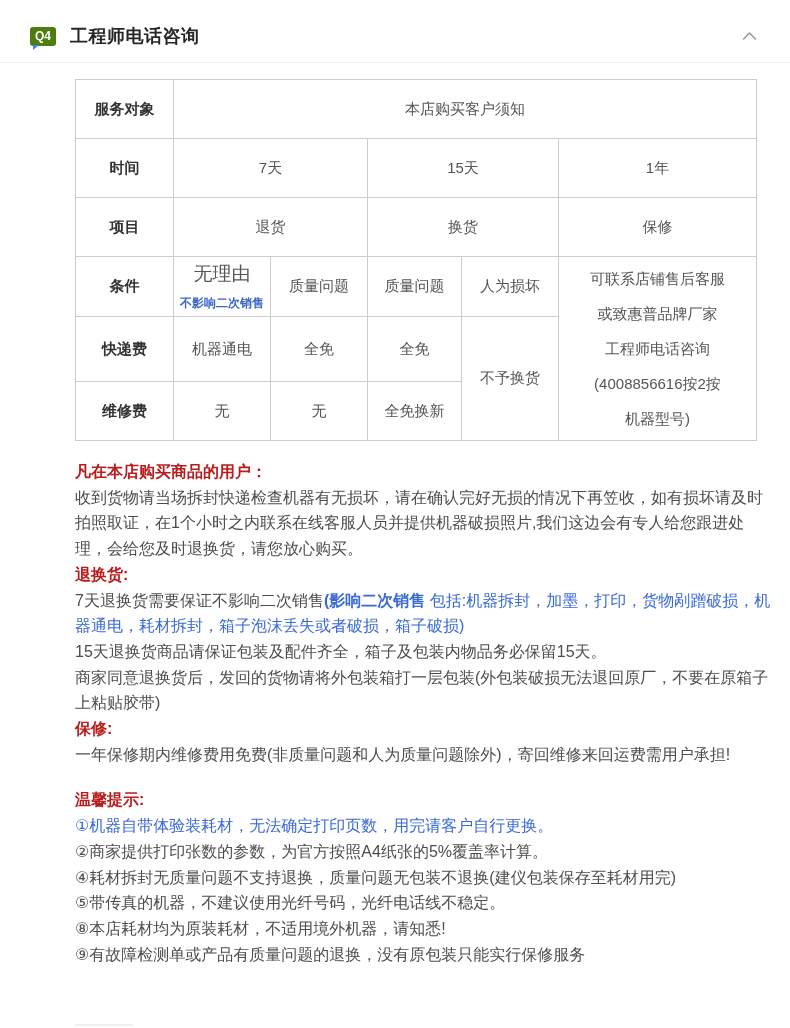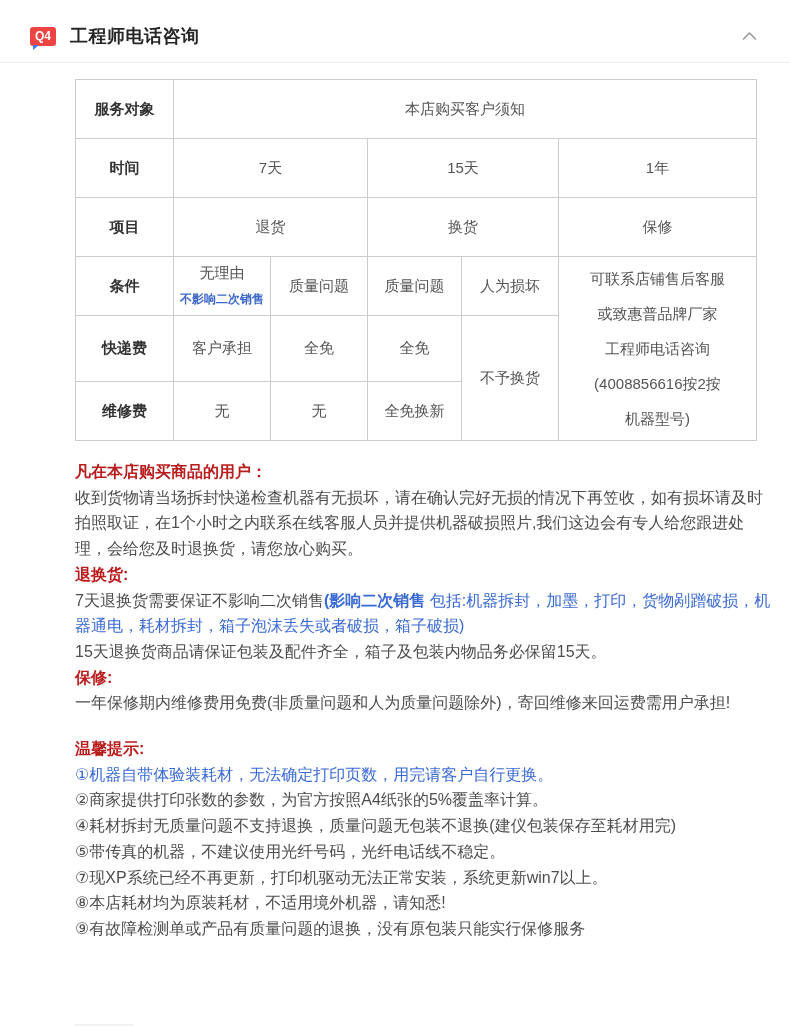--- a/index.html
+++ b/index.html
@@ -11,21 +11,21 @@
   }
 
   
   .header {
     display:flex; align-items:center;
     padding:24px 20px 14px 30px;
     border-bottom:1px solid #f0f0f0;
   }
   .q-badge {
     position:relative; display:inline-block;
-    background:#ef4444; color:#fff;
+    background:#4d7c0f; color:#fff;
     font-size:12px; font-weight:700; line-height:19px;
     padding:0 5px; border-radius:3px;
   }
   .q-badge::after {
     content:""; position:absolute; left:3px; bottom:-4px;
     border-top:5px solid #3d7efc; border-right:6px solid transparent;
   }
   .section-title {
     margin-left:14px; font-size:18px; font-weight:700; color:#262626;
     letter-spacing:0.5px;
@@ -41,21 +41,21 @@
     border-collapse:collapse; table-layout:fixed;
     margin:16px 0 0 75px; width:681px;
   }
   table.policy th, table.policy td {
     border:1px solid #ccc; text-align:center; vertical-align:middle;
     height:59px; font-size:15px; color:#555; font-weight:400;
     padding:4px 2px;
   }
   table.policy th { font-weight:700; color:#333; }
   td.notice-cell { font-size:17px; font-weight:700; color:#141414; }
-  .cond-main { display:block; font-size:15px; color:#555; }
+  .cond-main { display:block; font-size:19px; color:#555; }
   .cond-sub  { display:block; font-size:12px; font-weight:700; color:#3a66c8; margin-top:8px; }
   td.contact-cell { white-space:pre-line; line-height:35px; font-size:15px; color:#555; }
 
   
   .text-block {
     margin:18px 0 0 75px; width:700px;
     font-size:16px; line-height:25.7px; color:#4d4d4d;
   }
   .text-block p { margin:0; }
   .text-block .h { font-weight:700; color:#b91c1c; }
@@ -122,49 +122,49 @@
       <td>质量问题</td>
       <td>人为损坏</td>
       <td rowspan="3" class="contact-cell">可联系店铺售后客服
 或致惠普品牌厂家
 工程师电话咨询
 (4008856616按2按
 机器型号)</td>
     </tr>
     <tr>
       <th>快递费</th>
-      <td>客户承担</td>
+      <td>机器通电</td>
       <td>全免</td>
       <td>全免</td>
       <td rowspan="2">不予换货</td>
     </tr>
     <tr>
       <th>维修费</th>
       <td>无</td>
       <td>无</td>
       <td>全免换新</td>
     </tr>
   </tbody>
     </table>
 
   <div class="text-block">
     <p class="h">凡在本店购买商品的用户：</p>
     <p>收到货物请当场拆封快递检查机器有无损坏，请在确认完好无损的情况下再笠收，如有损坏请及时拍照取证，在1个小时之内联系在线客服人员并提供机器破损照片,我们这边会有专人给您跟进处理，会给您及时退换货，请您放心购买。</p>
 
     <p class="h">退换货:</p>
     <p><span>7天退换货需要保证不影响二次销售</span><span class="blue-b">(影响二次销售</span><span class="blue"> 包括:机器拆封，加墨，打印，货物剐蹭破损，机器通电，耗材拆封，箱子泡沫丢失或者破损，箱子破损)</span></p>
     <p>15天退换货商品请保证包装及配件齐全，箱子及包装内物品务必保留15天。</p>
+    <p>商家同意退换货后，发回的货物请将外包装箱打一层包装(外包装破损无法退回原厂，不要在原箱子上粘贴胶带)</p>
 
     <p class="h">保修:</p>
     <p>一年保修期内维修费用免费(非质量问题和人为质量问题除外)，寄回维修来回运费需用户承担!</p>
 
     <p class="h tips-heading">温馨提示:</p>
     <p class="blue">①机器自带体验装耗材，无法确定打印页数，用完请客户自行更换。</p>
     <p>②商家提供打印张数的参数，为官方按照A4纸张的5%覆盖率计算。</p>
     <p>④耗材拆封无质量问题不支持退换，质量问题无包装不退换(建仪包装保存至耗材用完)</p>
     <p>⑤带传真的机器，不建议使用光纤号码，光纤电话线不稳定。</p>
-    <p>⑦现XP系统已经不再更新，打印机驱动无法正常安装，系统更新win7以上。</p>
     <p>⑧本店耗材均为原装耗材，不适用境外机器，请知悉!</p>
     <p>⑨有故障检测单或产品有质量问题的退换，没有原包装只能实行保修服务</p>
   </div>
 
   <div class="next-peek"></div>
 </div>
 
 </body></html>

